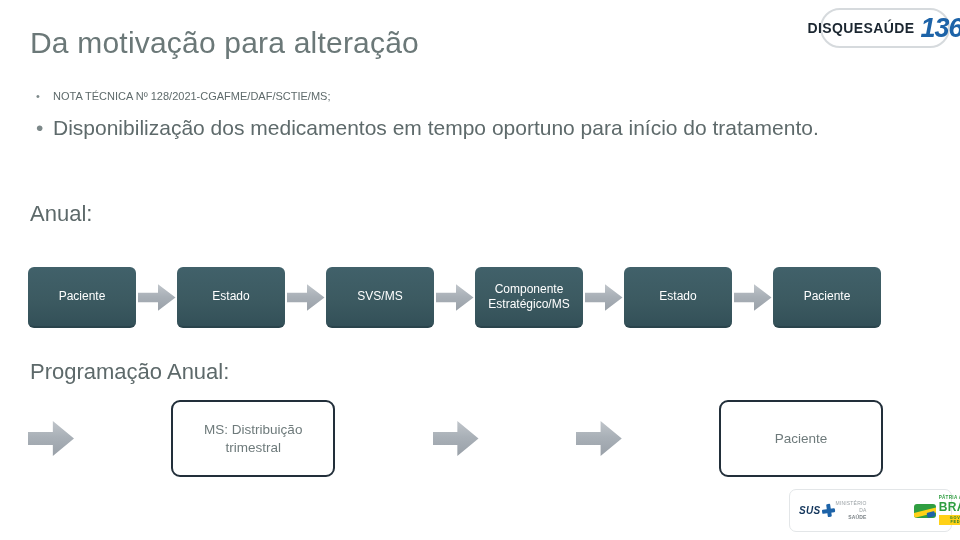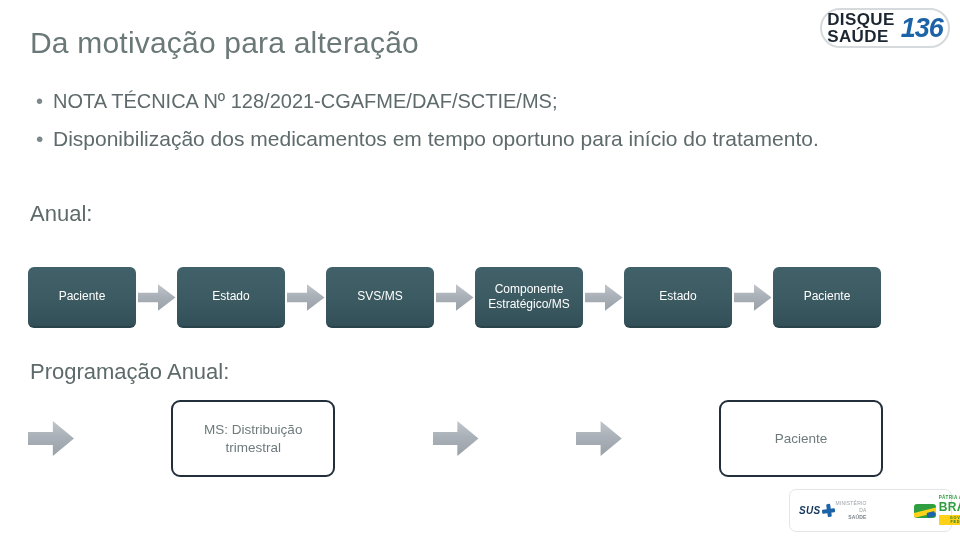--- a/index.html
+++ b/index.html
@@ -11,28 +11,28 @@
   .title{
     position:absolute;left:30px;top:26px;font-size:30px;color:#6b7878;
     letter-spacing:.2px;font-weight:400;
   }
   
   .badge{
     position:absolute;left:820px;top:8px;width:130px;height:40px;background:#fff;
     border:2px solid #d6dadd;border-radius:22px;display:flex;align-items:center;
     justify-content:center;gap:6px;box-sizing:border-box;
   }
-  .badge-text{display:flex;flex-direction:column;line-height:1.02;font-weight:700;
-    font-size:17px;color:#1b2630;letter-spacing:.4px;}
+  .badge-text{display:flex;flex-direction:row;line-height:1.02;font-weight:700;
+    font-size:14px;color:#1b2630;letter-spacing:.4px;}
   .badge-num{font-size:27px;font-weight:800;font-style:italic;color:var(--blue,#1d63a8);letter-spacing:-1px;}
   
   .bullets{position:absolute;left:36px;top:90px;margin:0;padding:0;list-style:none;color:#5e6a6b;}
   .bullets li{position:relative;padding-left:17px;}
   .bullets li::before{content:"•";position:absolute;left:0;top:0;color:#7c8889;}
-  .bullets .b1{font-size:20px;margin-bottom:14px;}
+  .bullets .b1{font-size:11px;margin-bottom:14px;}
   .bullets .b2{font-size:21px;}
   
   .section-label{position:absolute;left:30px;font-size:22px;color:#5d696a;}
   .section-label.atual{top:201px;}
   .section-label.prog{top:359px;}
   
   .flow{position:absolute;display:flex;align-items:center;justify-content:space-between;}
   .flow1{left:28px;top:267px;width:853px;height:61px;}
   .flow2{left:28px;top:400px;width:855px;height:77px;}
   .box1{

